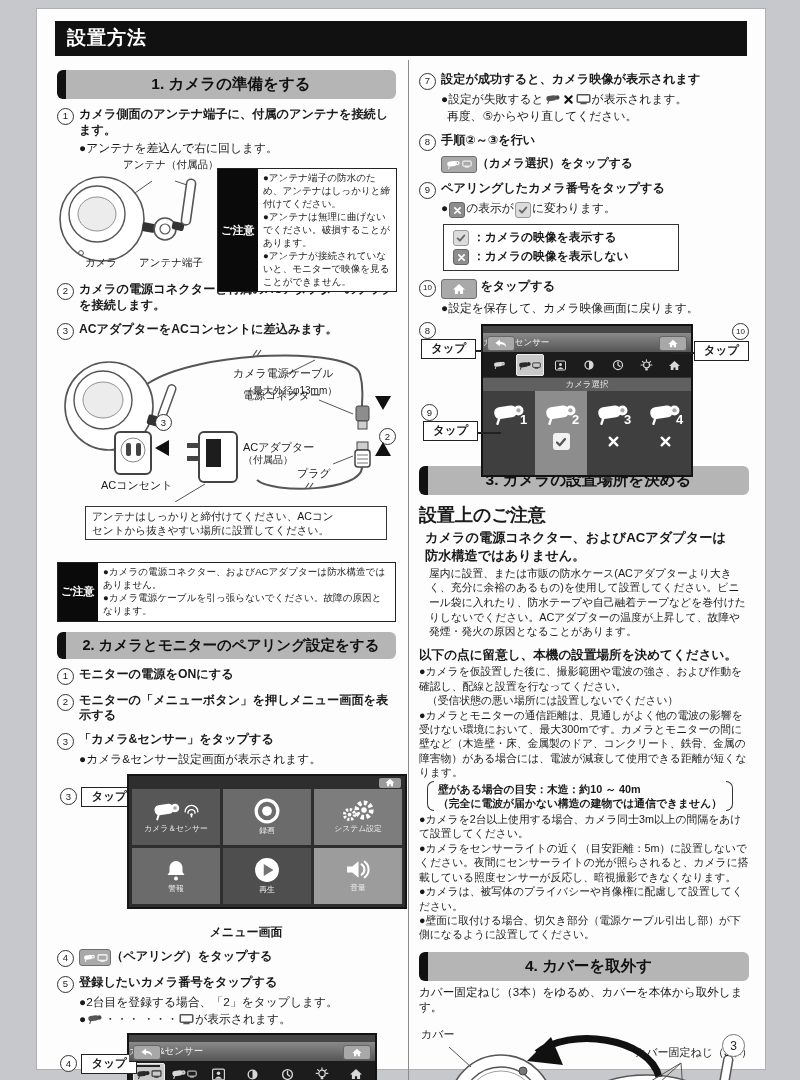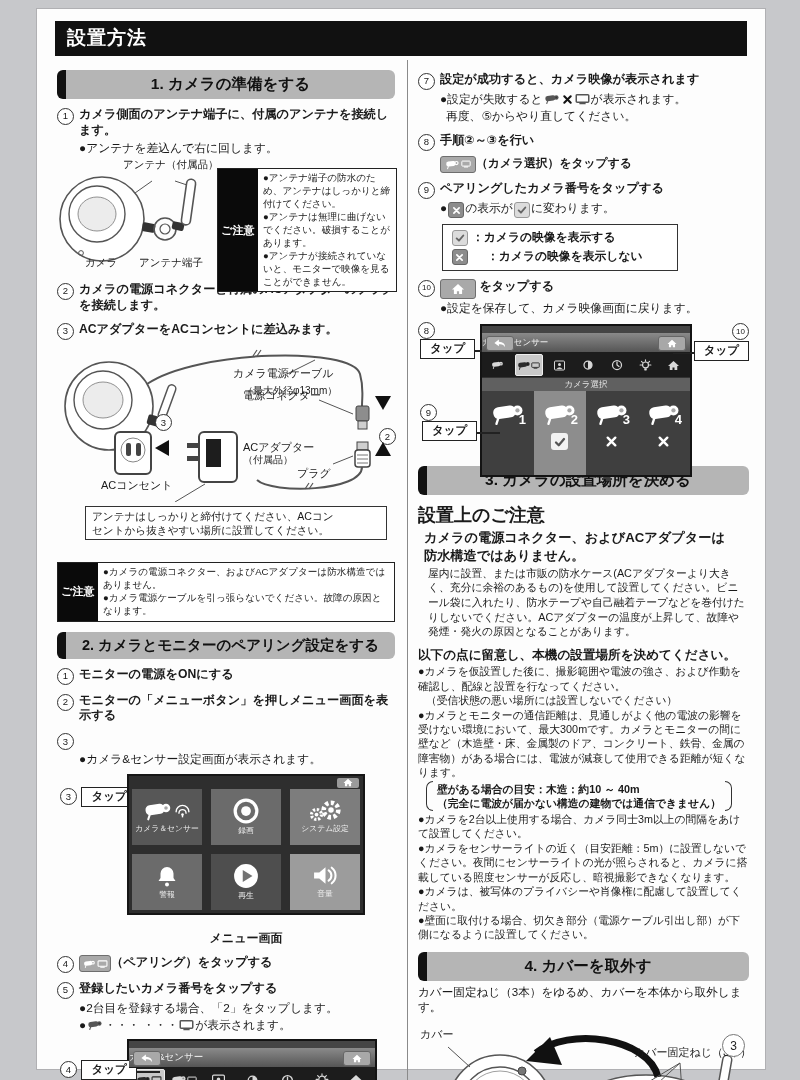--- a/index.html
+++ b/index.html
@@ -20,21 +20,21 @@
   .notice-body{padding:3px 5px;font-size:9.6px;line-height:1.35;}
   .fig{position:relative;}
   .figlabel{position:absolute;font-size:10.5px;white-space:nowrap;}
   .figcap{text-align:center;font-size:12px;font-weight:bold;margin-top:15px;}
   .notebox{border:1.4px solid #333;padding:2px 6px;font-size:10.6px;line-height:1.35;background:#fff;}
   .arrow-down{width:0;height:0;border-left:8px solid transparent;border-right:8px solid transparent;border-top:14px solid #111;position:absolute;}
   .arrow-up{width:0;height:0;border-left:8px solid transparent;border-right:8px solid transparent;border-bottom:14px solid #111;position:absolute;}
   .arrow-left{width:0;height:0;border-top:8px solid transparent;border-bottom:8px solid transparent;border-right:14px solid #111;position:absolute;}
   
   .scrwrap{position:relative;}
-  .menu{margin-left:70px;width:238px;background:#2e2e2e;border:2px solid #161616;padding:13px 3px 3px 3px;display:grid;grid-template-columns:1fr 1fr 1fr;grid-template-rows:56px 56px;gap:9px;position:relative;box-sizing:border-box;}
+  .menu{margin-left:70px;width:280px;background:#2e2e2e;border:2px solid #161616;padding:13px 3px 3px 3px;display:grid;grid-template-columns:1fr 1fr 1fr;grid-template-rows:56px 56px;gap:3px;position:relative;box-sizing:border-box;}
   .menu-home{position:absolute;top:2px;right:4px;width:22px;height:10px;background:#9a9a9a;border-radius:2px;display:flex;align-items:center;justify-content:center;color:#fff;}
   .tile{display:flex;flex-direction:column;align-items:center;justify-content:center;color:#fff;}
   .tile-label{font-size:7.8px;color:#f0f0f0;margin-top:1px;white-space:nowrap;}
   .pscr{margin-left:70px;width:250px;background:#454545;border:2px solid #131313;box-sizing:border-box;}
   .tbar{height:19px;background:linear-gradient(#8a8a8a,#555);display:flex;align-items:center;justify-content:flex-start;position:relative;border-bottom:1px solid #1c1c1c;margin-top:7px;}
   .tbar-title{color:#f2f2f2;font-size:9.5px;}
   .tbtn{position:absolute;top:2.5px;width:26px;height:13px;background:#a8a8a8;border:1px solid #666;border-radius:3px;color:#fff;display:flex;align-items:center;justify-content:center;}
   .tbtn.back{left:4px;}.tbtn.homeb{right:4px;}
   .icons{height:24px;background:#1c1c1c;display:flex;align-items:center;justify-content:space-between;padding:0 4px;}
   .ic{width:30px;height:20px;display:flex;align-items:center;justify-content:center;color:#d8d8d8;}
@@ -271,20 +271,21 @@
       <div class="step">
         <span class="cnum">1</span>
         <span>モニターの電源をONにする</span>
       </div>
       <div class="step">
         <span class="cnum">2</span>
         <span>モニターの「メニューボタン」を押しメニュー画面を表示する</span>
       </div>
       <div class="step">
         <span class="cnum">3</span>
+        <span>「カメラ&amp;センサー」をタップする</span>
       </div>
       <div class="sub">●カメラ&amp;センサー設定画面が表示されます。</div>
 
       <div class="scrwrap" style="margin-top:6px;">
         <div class="callout" style="left:0;top:12px;">
           <span class="cnum c-num">3</span>
           <div class="tapbox tail-r">タップ</div>
         </div>
         <div class="menu">
           <div class="menu-home">
@@ -499,21 +500,21 @@
       </div>
       <div style="border:1.4px solid #333;background:#fff;width:218px;margin:6px 0 0 24px;padding:5px 8px;">
         <div style="display:flex;align-items:center;gap:3px;font-size:11.8px;font-weight:bold;">
           <span class="ibadge check">
               <svg width="10" height="10">
                 <use href="#check"></use>
               </svg>
             </span>
           <span>：カメラの映像を表示する</span>
         </div>
-        <div style="display:flex;align-items:center;gap:18px;font-size:11.8px;font-weight:bold;margin-top:3px;">
+        <div style="display:flex;align-items:center;gap:3px;font-size:11.8px;font-weight:bold;margin-top:3px;">
           <span class="ibadge cross">
               <svg width="9" height="9">
                 <use href="#cross"></use>
               </svg>
             </span>
           <span>：カメラの映像を表示しない</span>
         </div>
       </div>
 
       <div class="step">

